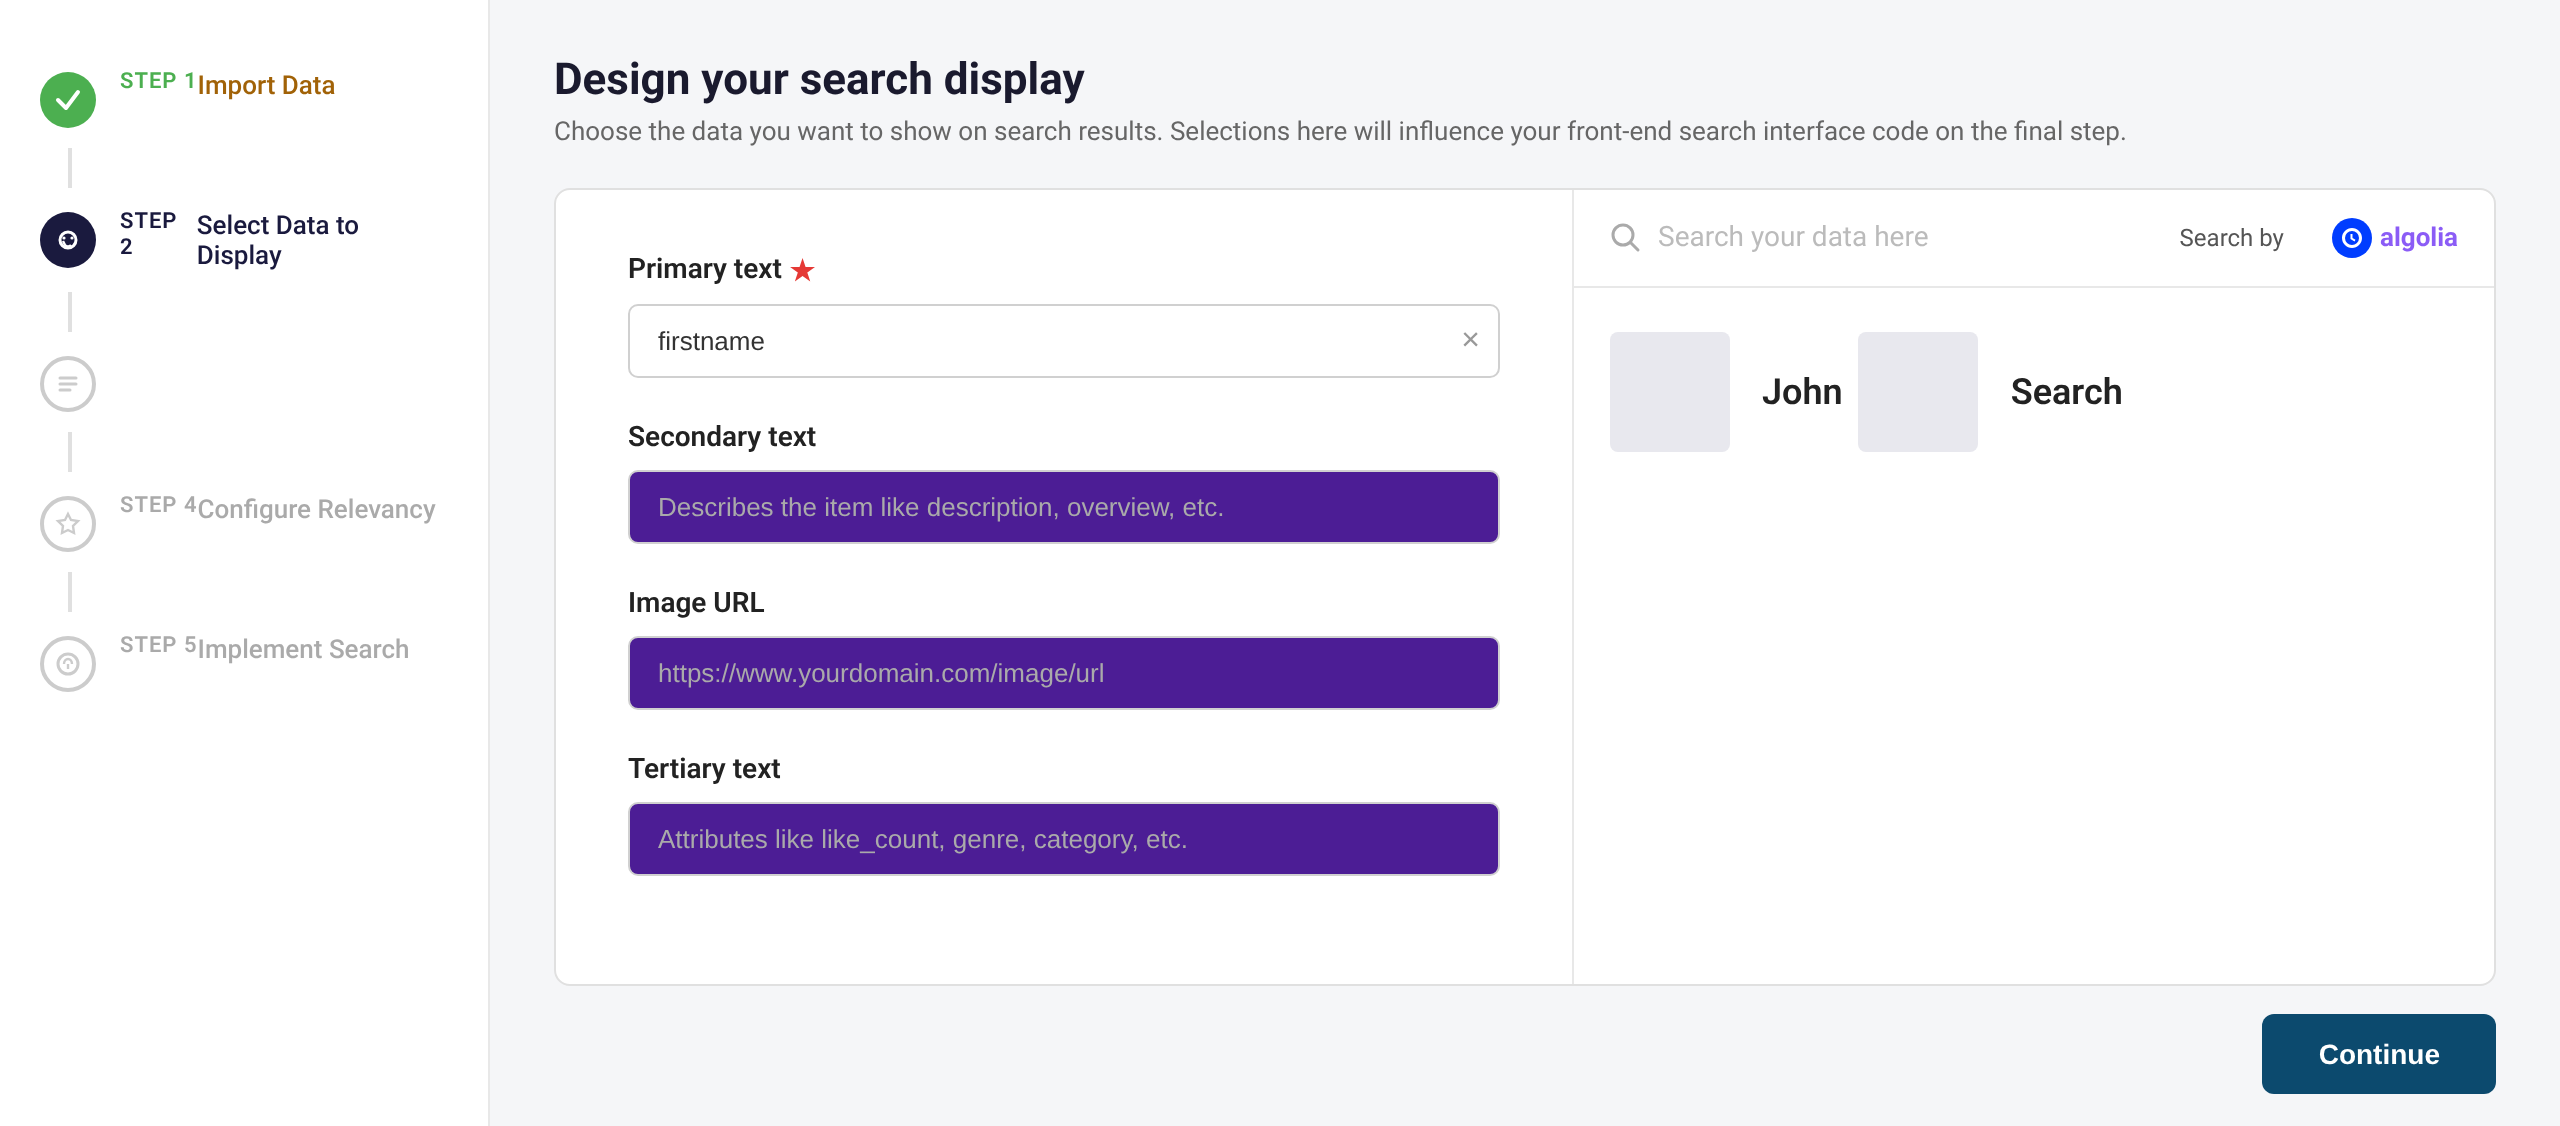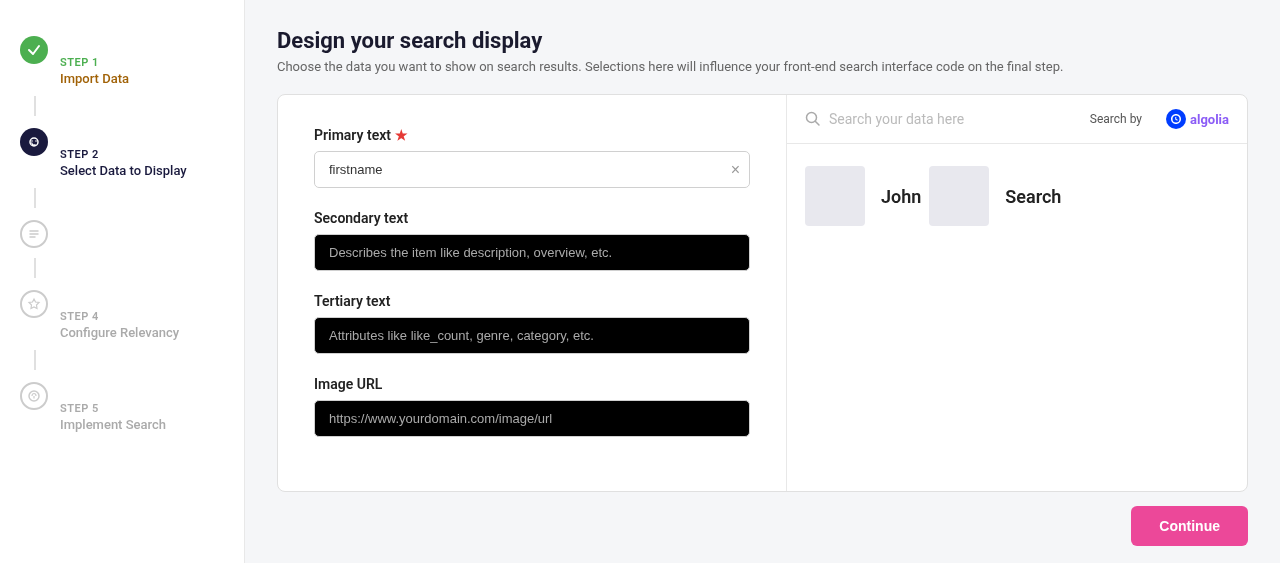--- a/index.html
+++ b/index.html
@@ -48,22 +48,21 @@
     .step-icon.inactive {
       background: transparent;
       border: 2px solid #ccc;
     }
     .step-icon svg {
       width: 14px;
       height: 14px;
     }
     .step-text {
       display: flex;
-      flex-direction: column;
-      margin-top: 22px;
+      flex-direction: row;
     }
     .step-label {
       font-size: 11px;
       font-weight: 600;
       text-transform: uppercase;
       letter-spacing: 0.5px;
     }
     .step-label.complete { color: #4caf50; }
     .step-label.active { color: #1a1a3e; }
     .step-label.inactive { color: #aaa; }
@@ -128,21 +127,21 @@
       color: #e53935;
     }
     .field-input {
       width: 100%;
       border: 1px solid #d0d0d0;
       border-radius: 5px;
       padding: 10px 14px;
       font-size: 13px;
       color: #888;
       outline: none;
-      background: #000000;
+      background: #4c1d95;
     }
     .field-input::placeholder {
       color: #aaa;
     }
     .primary-input-wrapper {
       position: relative;
       width: 100%;
     }
     .primary-input-wrapper input {
       width: 100%;
@@ -248,21 +247,21 @@
       color: #222;
     }
 
     
     .footer {
       display: flex;
       justify-content: flex-end;
       padding: 14px 0 0 0;
     }
     .continue-btn {
-      background: #ec4899;
+      background: #0c4a6e;
       color: #fff;
       border: none;
       border-radius: 6px;
       padding: 12px 28px;
       font-size: 14px;
       font-weight: 600;
       cursor: pointer;
     }
 
     
@@ -370,27 +369,27 @@
           <button class="clear-btn">×</button>
         </div>
       </div>
 
       <div class="field-group">
         <div class="field-label">Secondary text</div>
         <input type="text" class="field-input" placeholder="Describes the item like description, overview, etc." style="">
       </div>
 
       <div class="field-group">
+        <div class="field-label">Image URL</div>
+        <input type="text" class="field-input" placeholder="https://www.yourdomain.com/image/url" style="">
+      </div>
+
+      <div class="field-group">
         <div class="field-label">Tertiary text</div>
         <input type="text" class="field-input" placeholder="Attributes like like_count, genre, category, etc." style="">
-      </div>
-
-      <div class="field-group">
-        <div class="field-label">Image URL</div>
-        <input type="text" class="field-input" placeholder="https://www.yourdomain.com/image/url" style="">
       </div>
 
     </div>
 
     <div class="right-panel">
 
       <div class="search-bar">
         <div class="search-icon-wrap">
           <svg width="16" height="16" viewBox="0 0 16 16" fill="none">
             <circle cx="6.5" cy="6.5" r="5" stroke="#aaa" stroke-width="1.5"></circle>

